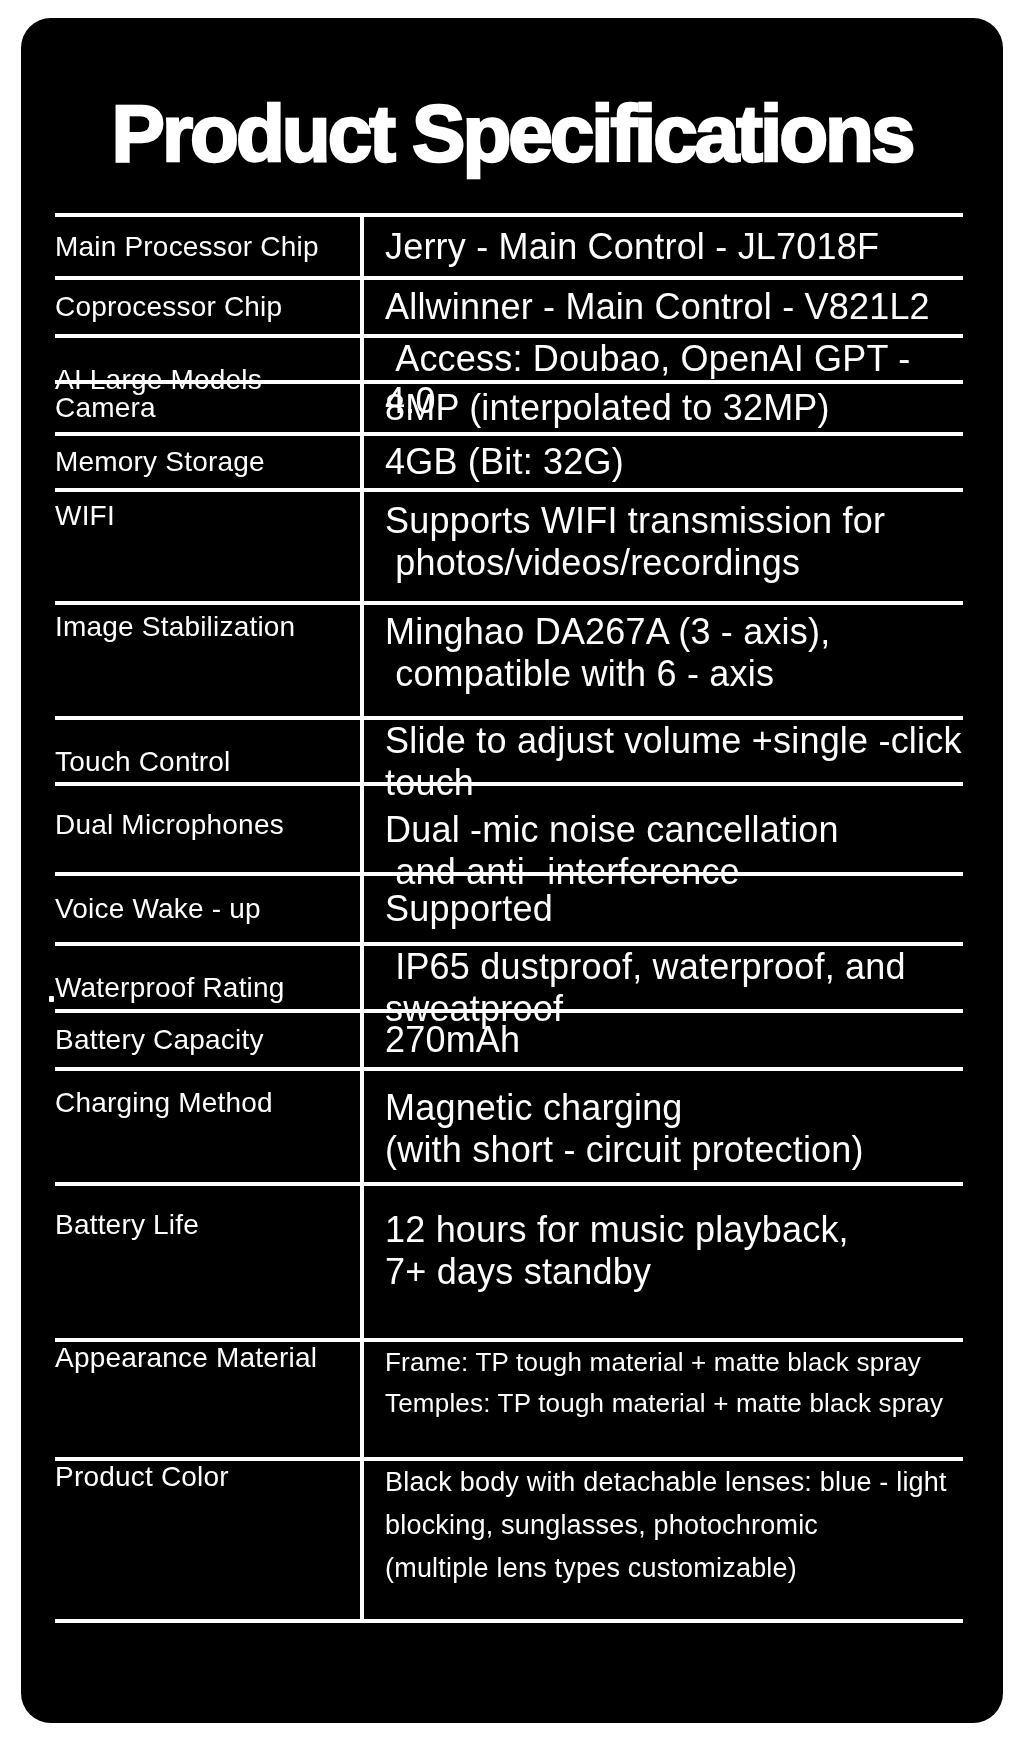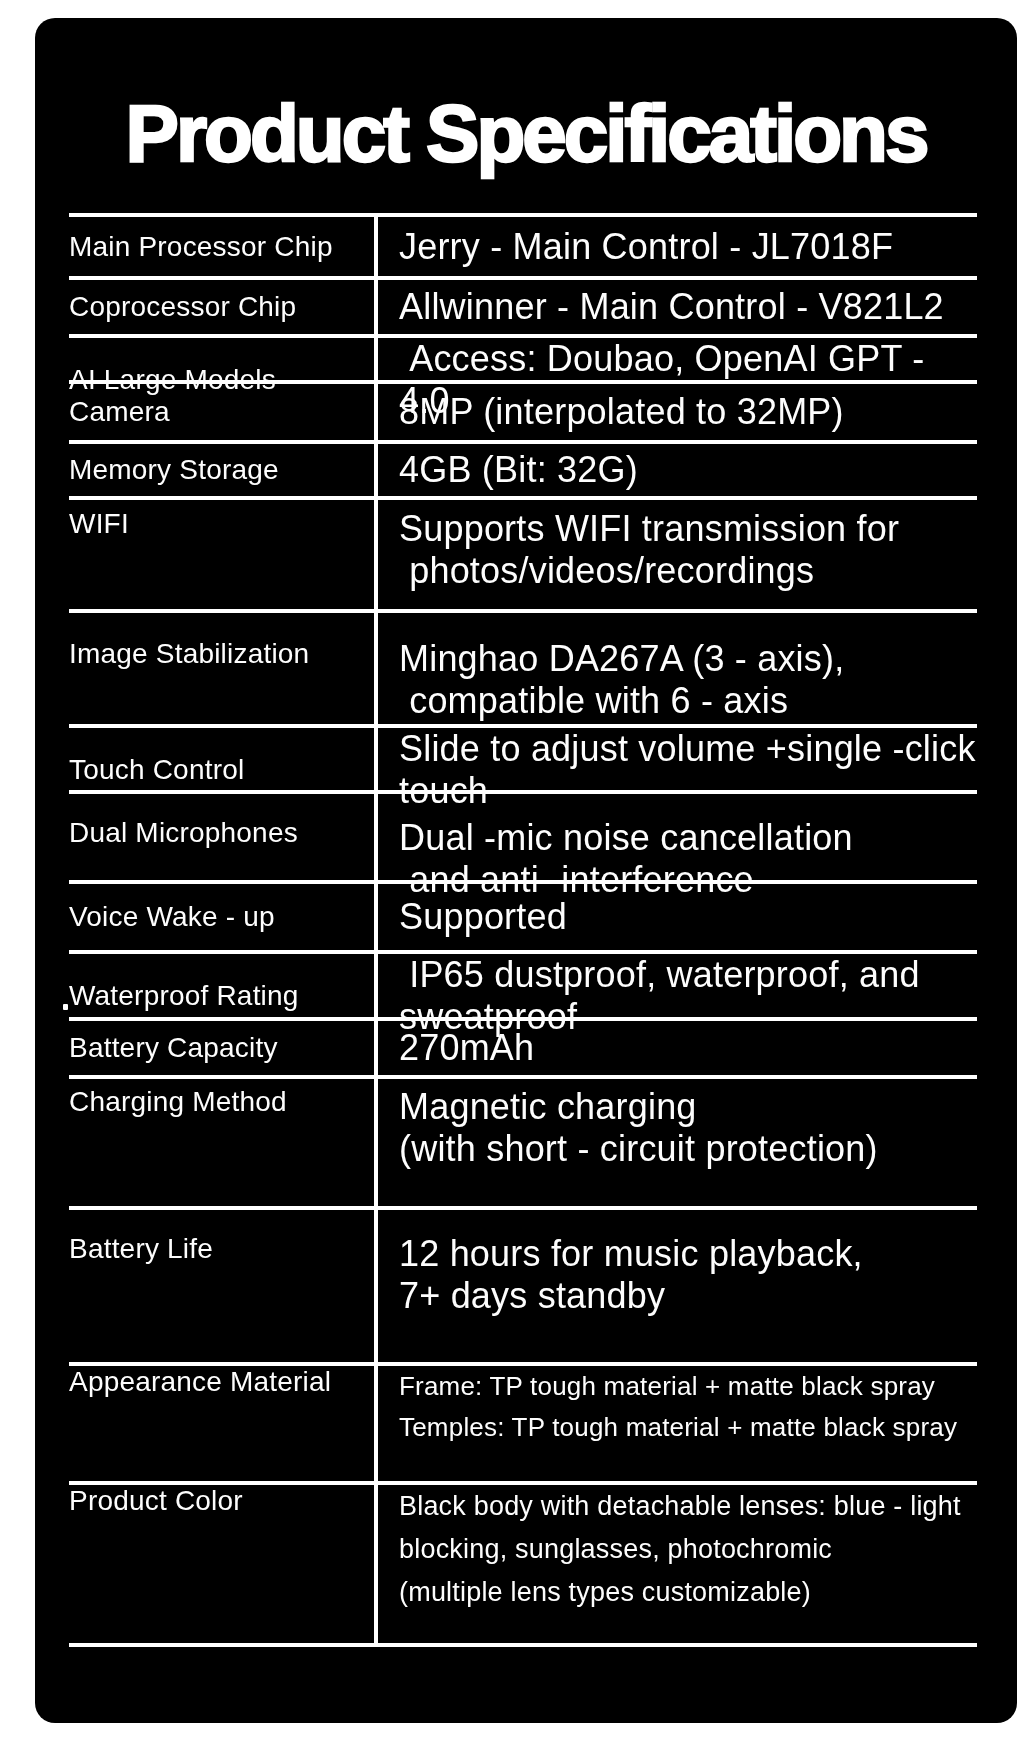--- a/index.html
+++ b/index.html
@@ -17,22 +17,21 @@
     height: 1752px;
     background: #ffffff;
   }
   .card {
     position: absolute;
     left: 21px;
     top: 18px;
     width: 982px;
     height: 1705px;
     background: #000000;
-    border-radius: 20px;
-    margin-left: 14px;
+    border-radius: 30px;
   }
   .title {
     position: absolute;
     top: 72px;
     left: 0;
     width: 100%;
     text-align: center;
     color: #ffffff;
     font-size: 80px;
     font-weight: bold;
@@ -110,37 +109,37 @@
       <div class="row" style="height:58px">
         <div class="cell-label">Coprocessor Chip</div>
         <div class="cell-value">Allwinner - Main Control - V821L2</div>
       </div>
 
       <div class="row" style="height:46px">
         <div class="cell-label">AI Large Models</div>
         <div class="cell-value"> Access: Doubao, OpenAI GPT - 4.0</div>
       </div>
 
-      <div class="row" style="height:60px">
+      <div class="row" style="height:52px">
         <div class="cell-label">Camera</div>
         <div class="cell-value">8MP (interpolated to 32MP)</div>
       </div>
 
       <div class="row" style="height:56px">
         <div class="cell-label">Memory Storage</div>
         <div class="cell-value">4GB (Bit: 32G)</div>
       </div>
 
       <div class="row top" style="height:113px;padding-top:8px">
         <div class="cell-label">WIFI</div>
         <div class="cell-value">Supports WIFI transmission for
  photos/videos/recordings</div>
       </div>
 
-      <div class="row top" style="height:115px;padding-top:25px">
+      <div class="row top" style="height:115px;padding-top:6px">
         <div class="cell-label">Image Stabilization</div>
         <div class="cell-value">Minghao DA267A (3 - axis),
  compatible with 6 - axis</div>
       </div>
 
       <div class="row" style="height:66px">
         <div class="cell-label">Touch Control</div>
         <div class="cell-value">Slide to adjust volume +single -click touch</div>
       </div>
 
@@ -158,21 +157,21 @@
       <div class="row" style="height:67px">
         <div class="cell-label"><span class="stray-dot"></span><span>Waterproof Rating</span></div>
         <div class="cell-value"> IP65 dustproof, waterproof, and sweatproof</div>
       </div>
 
       <div class="row" style="height:58px">
         <div class="cell-label">Battery Capacity</div>
         <div class="cell-value">270mAh</div>
       </div>
 
-      <div class="row top" style="height:131px;padding-top:7px">
+      <div class="row top" style="height:115px;padding-top:16px">
         <div class="cell-label">Charging Method</div>
         <div class="cell-value">Magnetic charging
 (with short - circuit protection)</div>
       </div>
 
       <div class="row top" style="height:156px;padding-top:23px">
         <div class="cell-label">Battery Life</div>
         <div class="cell-value">12 hours for music playback,
 7+ days standby</div>
       </div>

